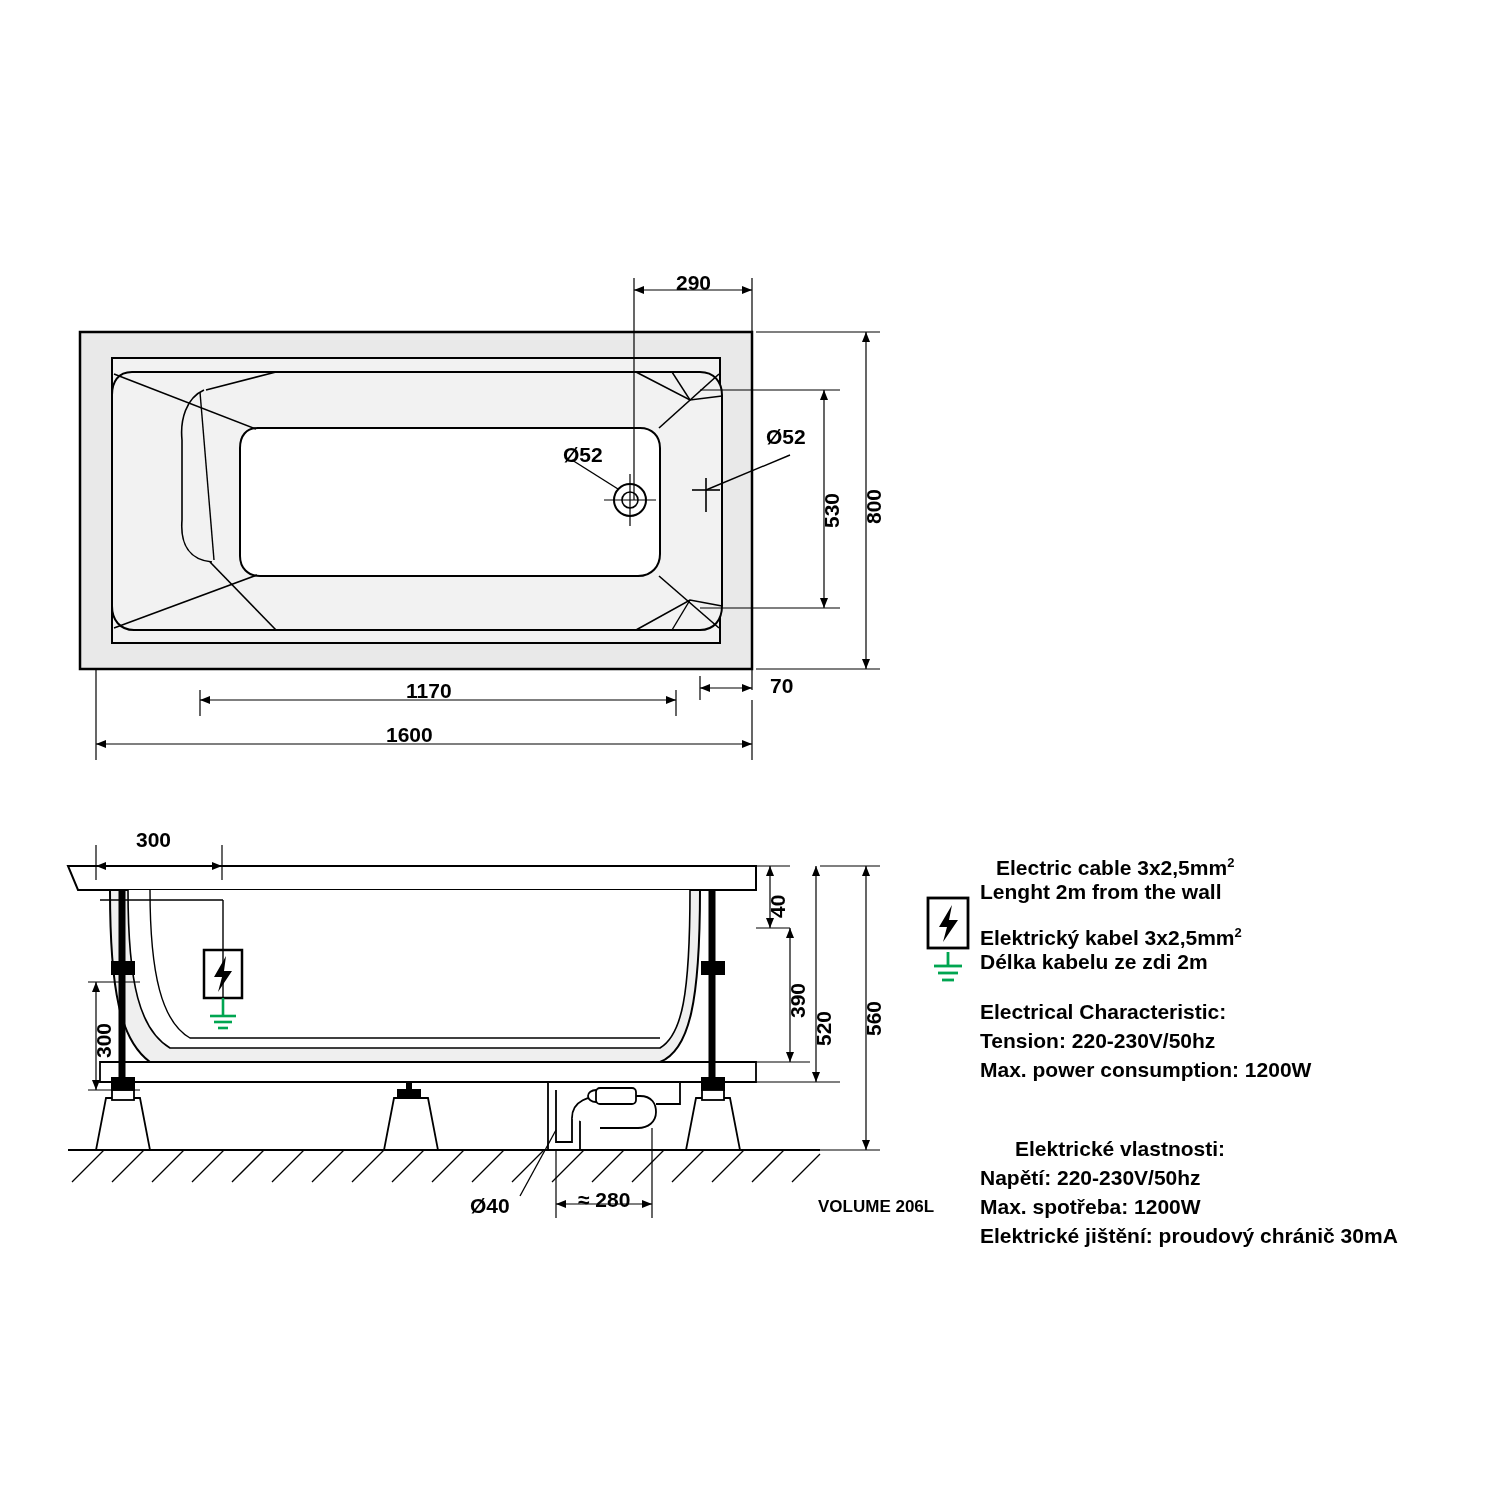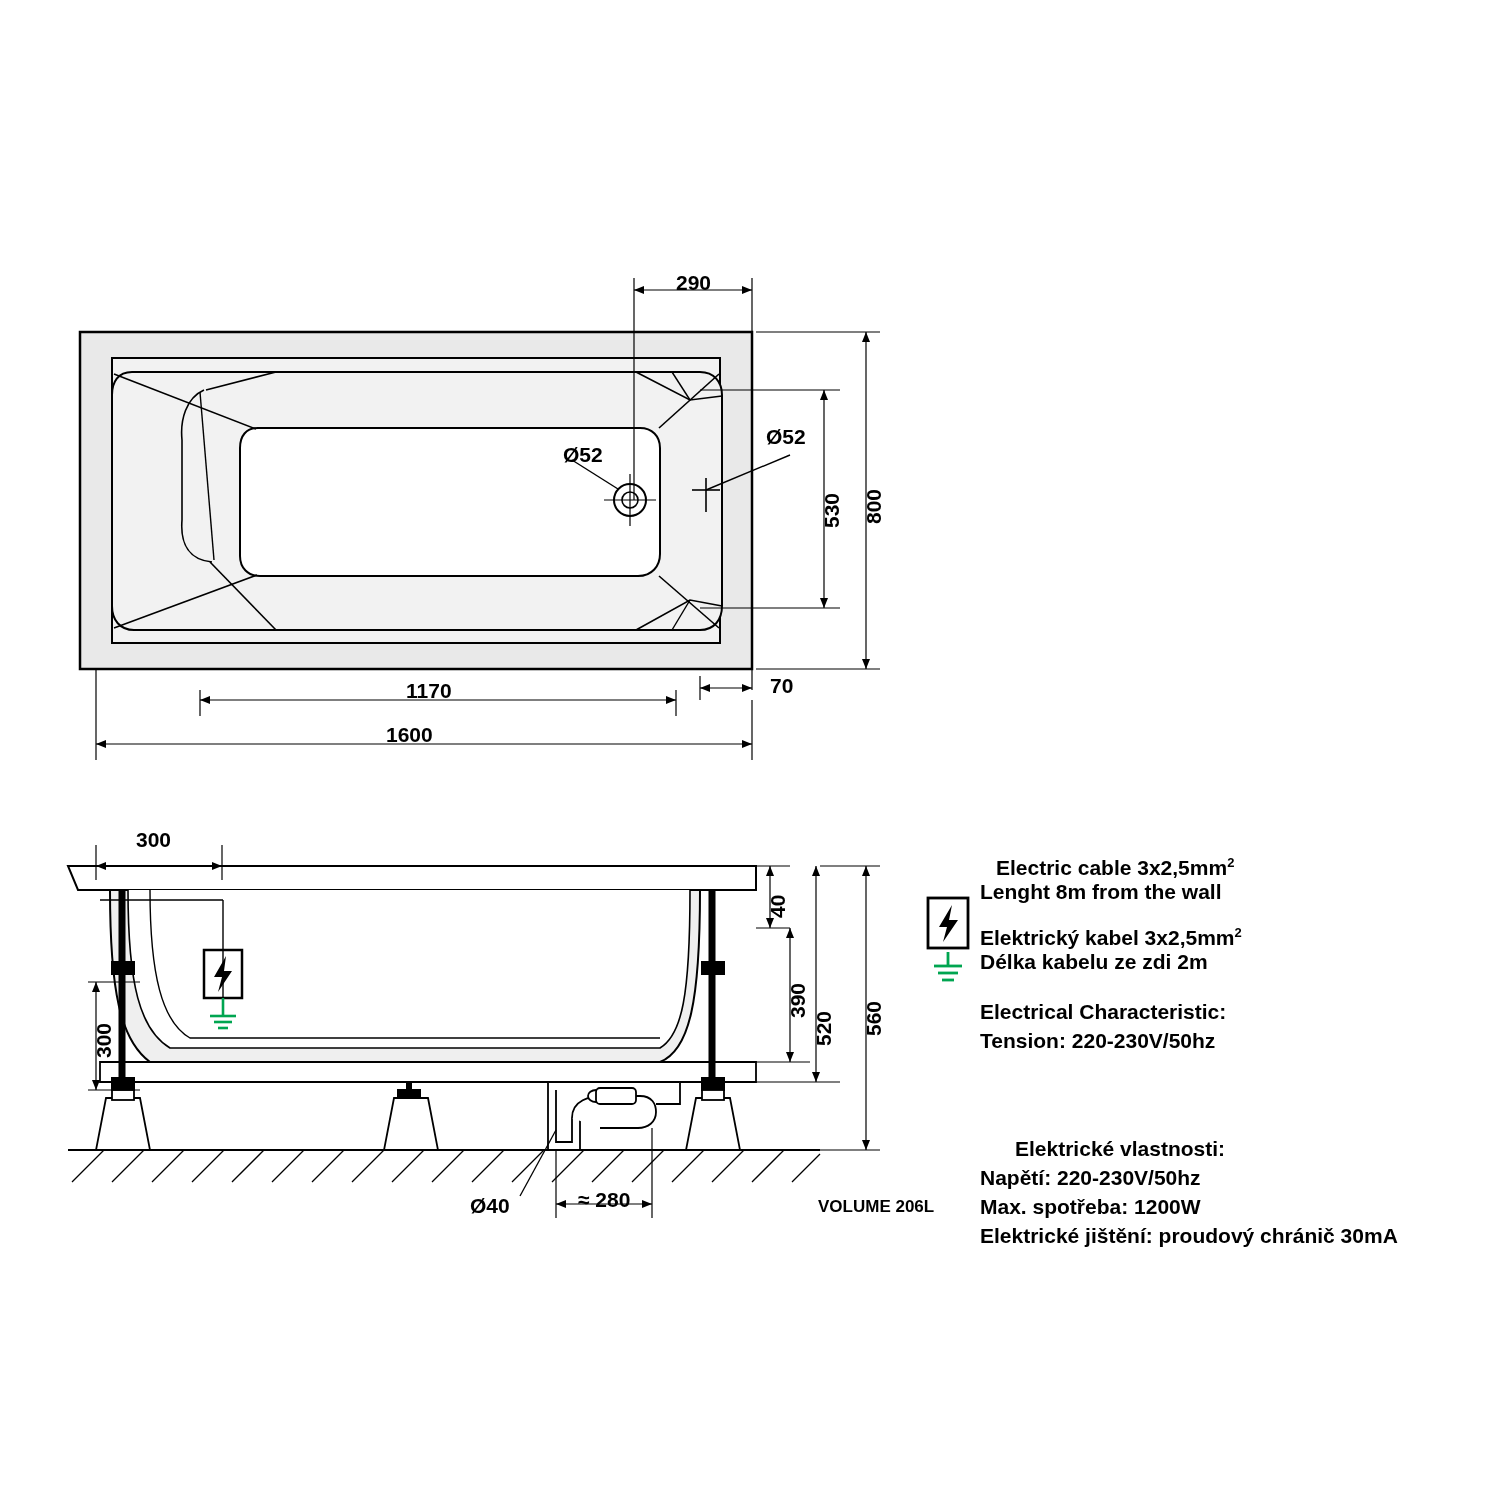--- a/index.html
+++ b/index.html
@@ -237,26 +237,27 @@
 <div class="lbl dim rot" style="left:92px;top:1058px;transform:rotate(-90deg);">300</div>
 <div class="lbl dim rot" style="left:766px;top:918px;transform:rotate(-90deg);">40</div>
 <div class="lbl dim rot" style="left:786px;top:1018px;transform:rotate(-90deg);">390</div>
 <div class="lbl dim rot" style="left:812px;top:1046px;transform:rotate(-90deg);">520</div>
 <div class="lbl dim rot" style="left:862px;top:1036px;transform:rotate(-90deg);">560</div>
 <div class="lbl dim" style="left:470px;top:1194px;">Ø40</div>
 <div class="lbl dim" style="left:578px;top:1188px;">≈ 280</div>
 <div class="lbl vol" style="left:818px;top:1197px;">VOLUME 206L</div>
 
 <div class="lbl spec" style="left:980px;top:848px;margin-left:16px;"><span>Electric cable 3x2,5mm</span><span class="sup">2</span></div>
-<div class="lbl spec" style="left:980px;top:877px;">Lenght 8m from the wall</div>
+<div class="lbl spec" style="left:980px;top:877px;">Lenght 2m from the wall</div>
 
 <div class="lbl spec" style="left:980px;top:918px;"><span>Elektrický kabel 3x2,5mm</span><span class="sup">2</span></div>
 <div class="lbl spec" style="left:980px;top:947px;">Délka kabelu ze zdi 2m</div>
 
 <div class="lbl spec" style="left:980px;top:997px;">Electrical Characteristic:</div>
 <div class="lbl spec" style="left:980px;top:1026px;">Tension: 220-230V/50hz</div>
+<div class="lbl spec" style="left:980px;top:1055px;">Max. power consumption: 1200W</div>
 
 <div class="lbl spec" style="left:980px;top:1134px;margin-left:35px;">Elektrické vlastnosti:</div>
 <div class="lbl spec" style="left:980px;top:1163px;">Napětí: 220-230V/50hz</div>
 <div class="lbl spec" style="left:980px;top:1192px;">Max. spotřeba: 1200W</div>
 <div class="lbl spec" style="left:980px;top:1221px;">Elektrické jištění: proudový chránič 30mA</div>
 
 </div>
 
 </body></html>

